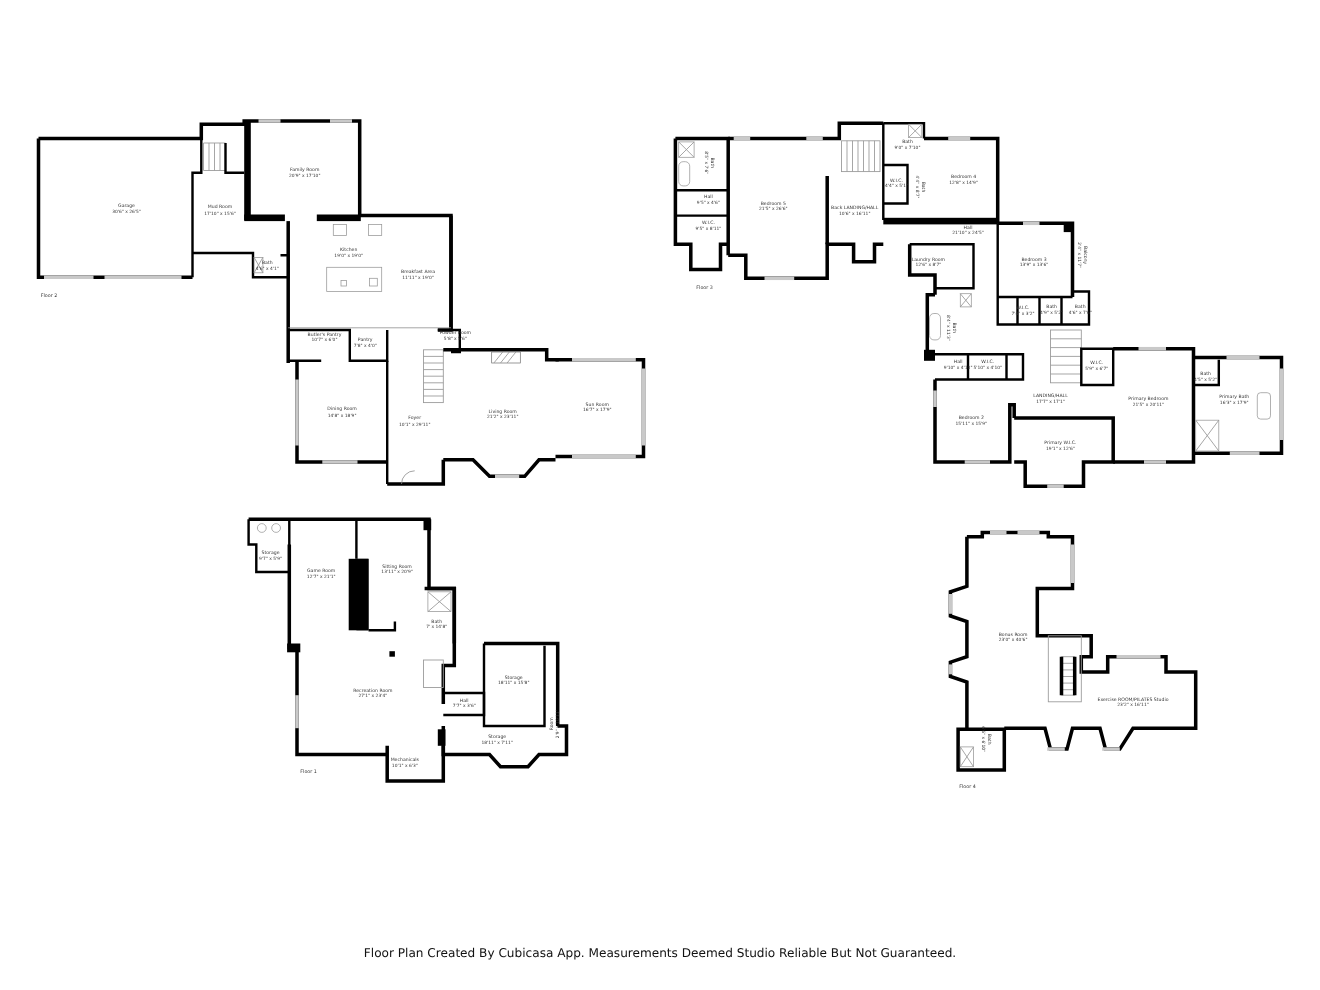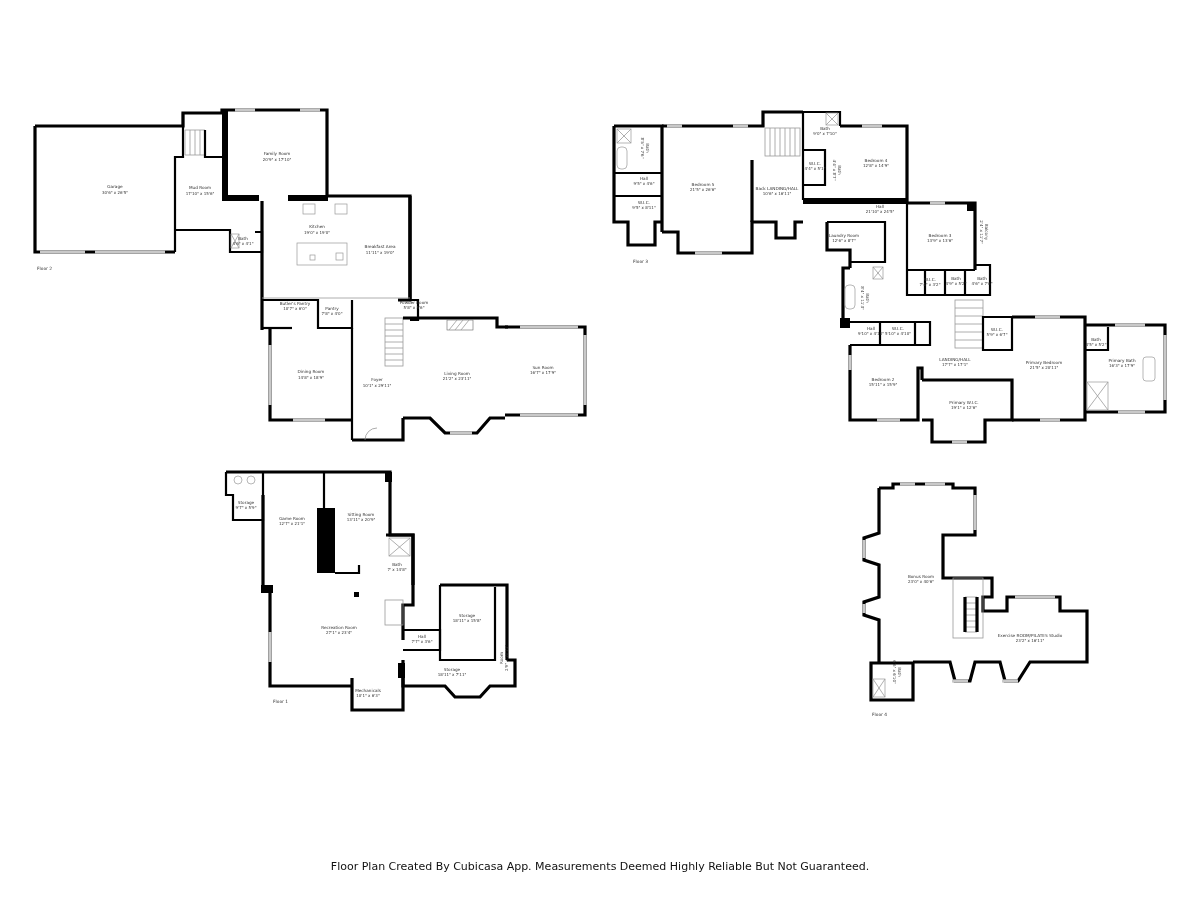--- a/index.html
+++ b/index.html
@@ -333,13 +333,13 @@
     <text class="room-name" x="1030" y="637">Exercise ROOM/PILATES Studio</text>
     <text class="room-dim" x="1030" y="642">23'2" x 16'11"</text>
     <g transform="translate(898,672) rotate(90)">
       <text class="room-name" x="0" y="0">Bath</text>
       <text class="room-dim" x="0" y="5">6'6" x 6'10"</text>
     </g>
     <text class="floor-label" x="872" y="716">Floor 4</text>
   </g>
 </svg>
 
-<div id="footer">Floor Plan Created By Cubicasa App. Measurements Deemed Highly Reliable But Not Guaranteed.</div>
+<div id="footer">Floor Plan Created By Cubicasa App. Measurements Deemed Studio Reliable But Not Guaranteed.</div>
 
 </body></html>

